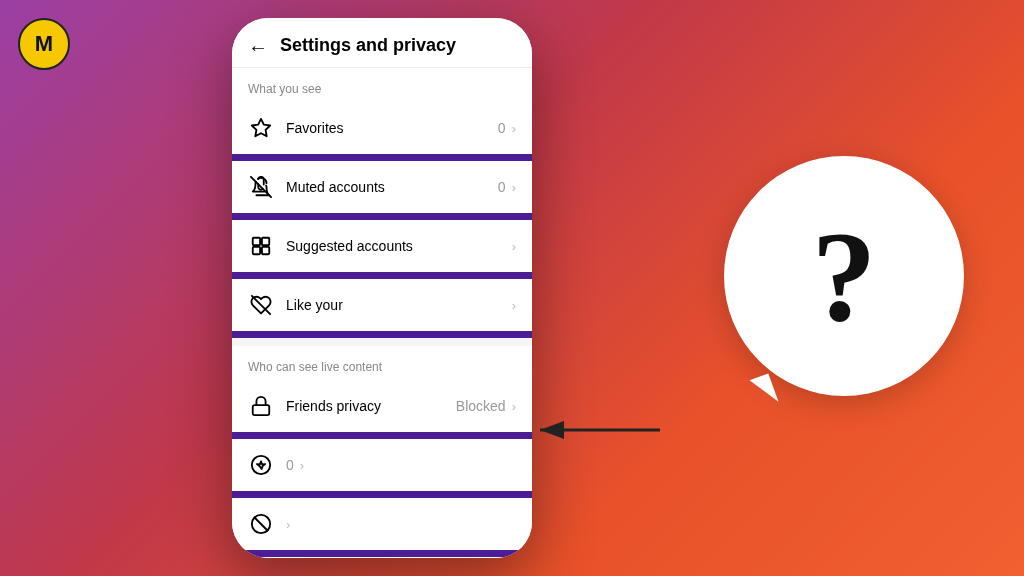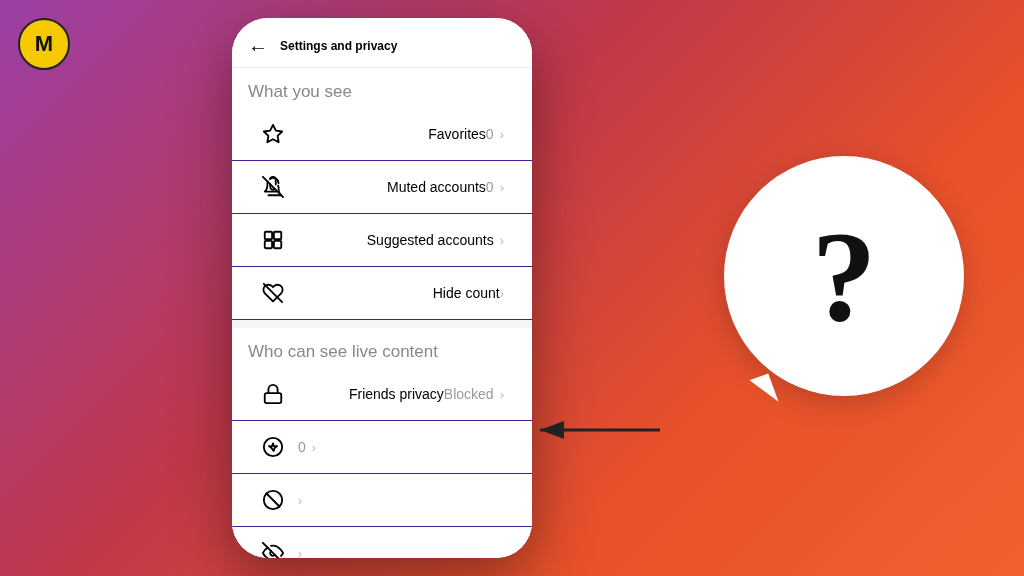--- a/index.html
+++ b/index.html
@@ -60,46 +60,45 @@
       gap: 12px;
     }
 
     .back-arrow {
       font-size: 20px;
       color: #000;
       cursor: pointer;
     }
 
     .header-title {
-      font-size: 12px;
+      font-size: 18px;
       font-weight: 600;
       color: #000;
     }
 
     .phone-content {
       flex: 1;
       overflow-y: auto;
       background: #fff;
     }
 
     .section-header {
       padding: 14px 16px 6px 16px;
-      font-size: 17px;
+      font-size: 12px;
       color: #888;
       font-weight: 400;
     }
 
     .menu-item {
       display: flex;
       align-items: center;
-      padding: 13px 28px;
-      border-bottom: 1px solid #4c1d95;
+      padding: 13px 16px;
+      border-bottom: 7px solid #4c1d95;
       cursor: pointer;
       position: relative;
-      text-align: right;
     }
 
     .menu-icon {
       width: 26px;
       height: 26px;
       margin-right: 12px;
       display: flex;
       align-items: center;
       justify-content: center;
       flex-shrink: 0;
@@ -239,21 +238,21 @@
       <span class="chevron">›</span>
     </div>
 
     <div class="menu-item">
       <div class="menu-icon">
         <svg viewBox="0 0 24 24">
             <path d="M20.84 4.61a5.5 5.5 0 0 0-7.78 0L12 5.67l-1.06-1.06a5.5 5.5 0 0 0-7.78 7.78l1.06 1.06L12 21.23l7.78-7.78 1.06-1.06a5.5 5.5 0 0 0 0-7.78z"></path>
             <line x1="2" y1="2" x2="22" y2="22"></line>
           </svg>
       </div>
-      <span class="menu-label">Hide count</span>
+      <span class="menu-label">Like your</span>
       <span class="chevron">›</span>
     </div>
 
     <div class="divider"></div>
 
     <div class="section-header">Who can see live content</div>
 
     <div class="menu-item">
       <div class="menu-icon">
         <svg viewBox="0 0 24 24">

